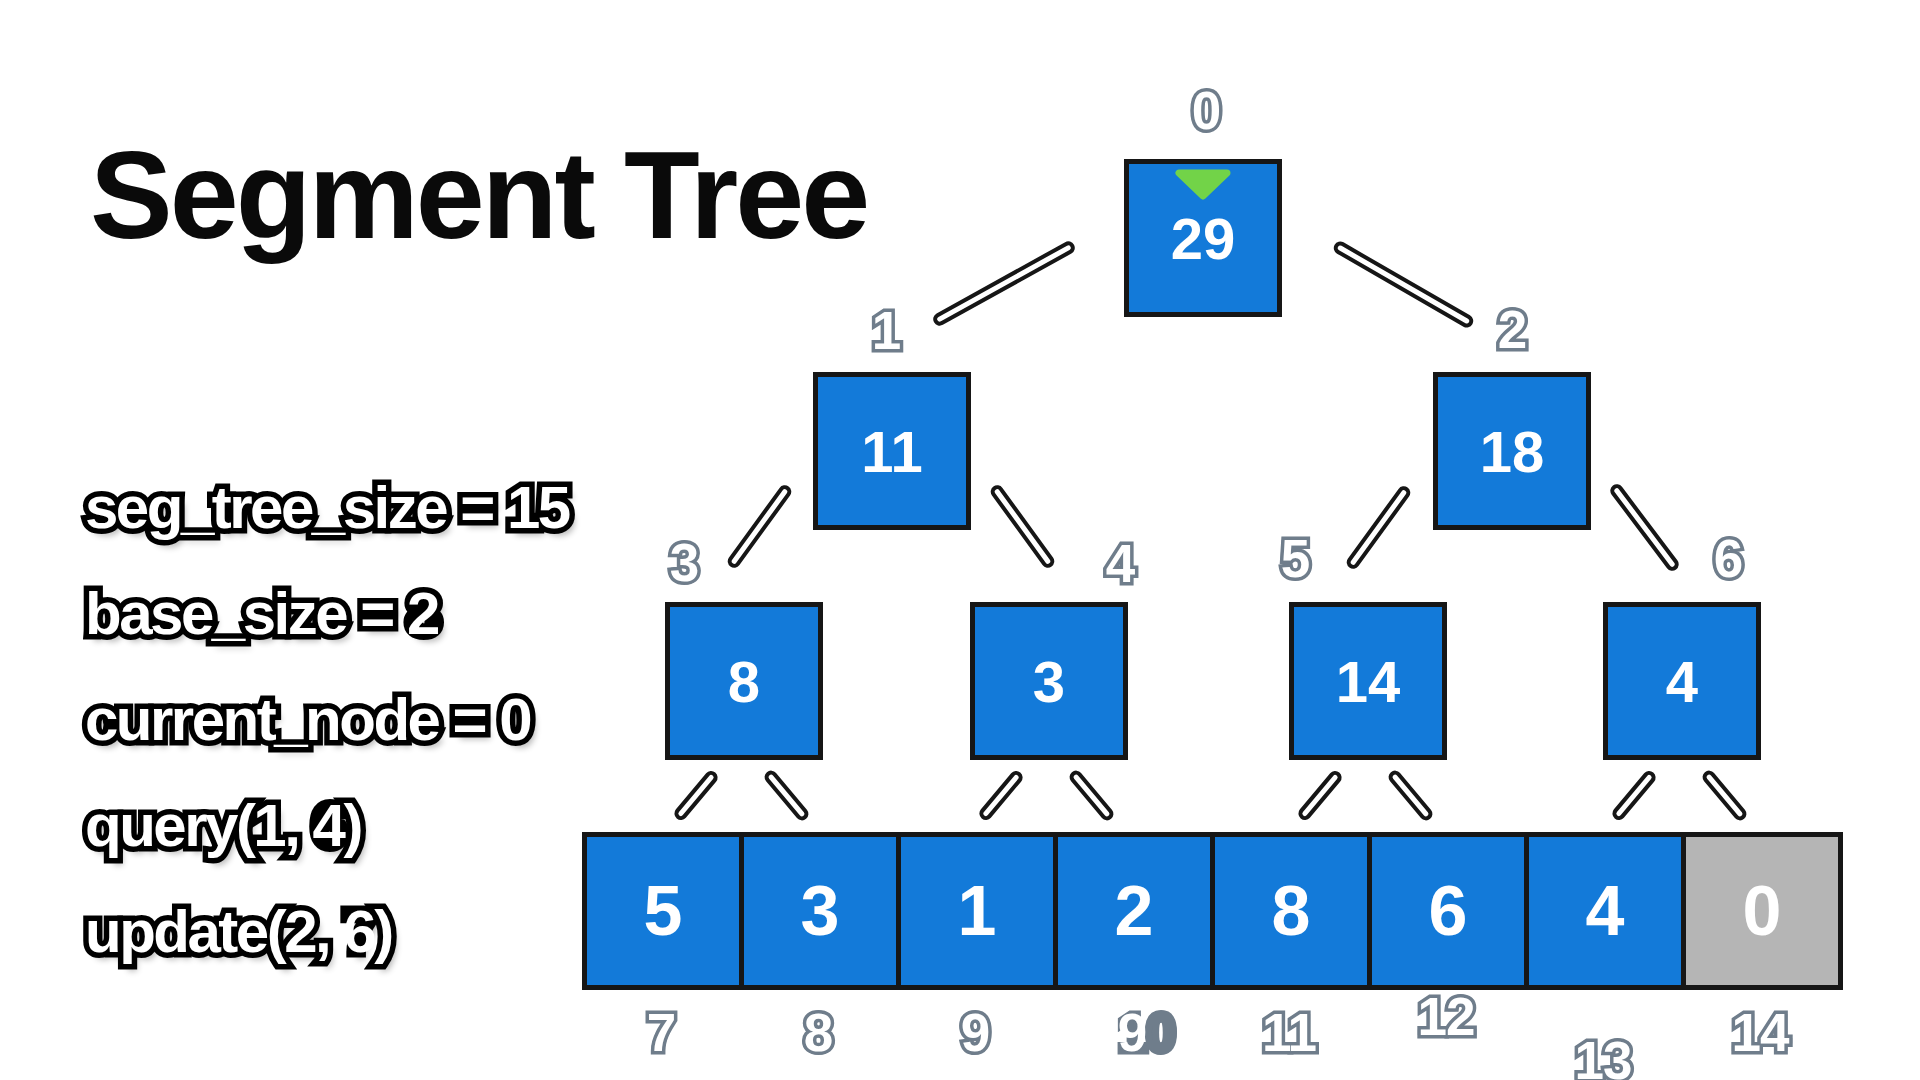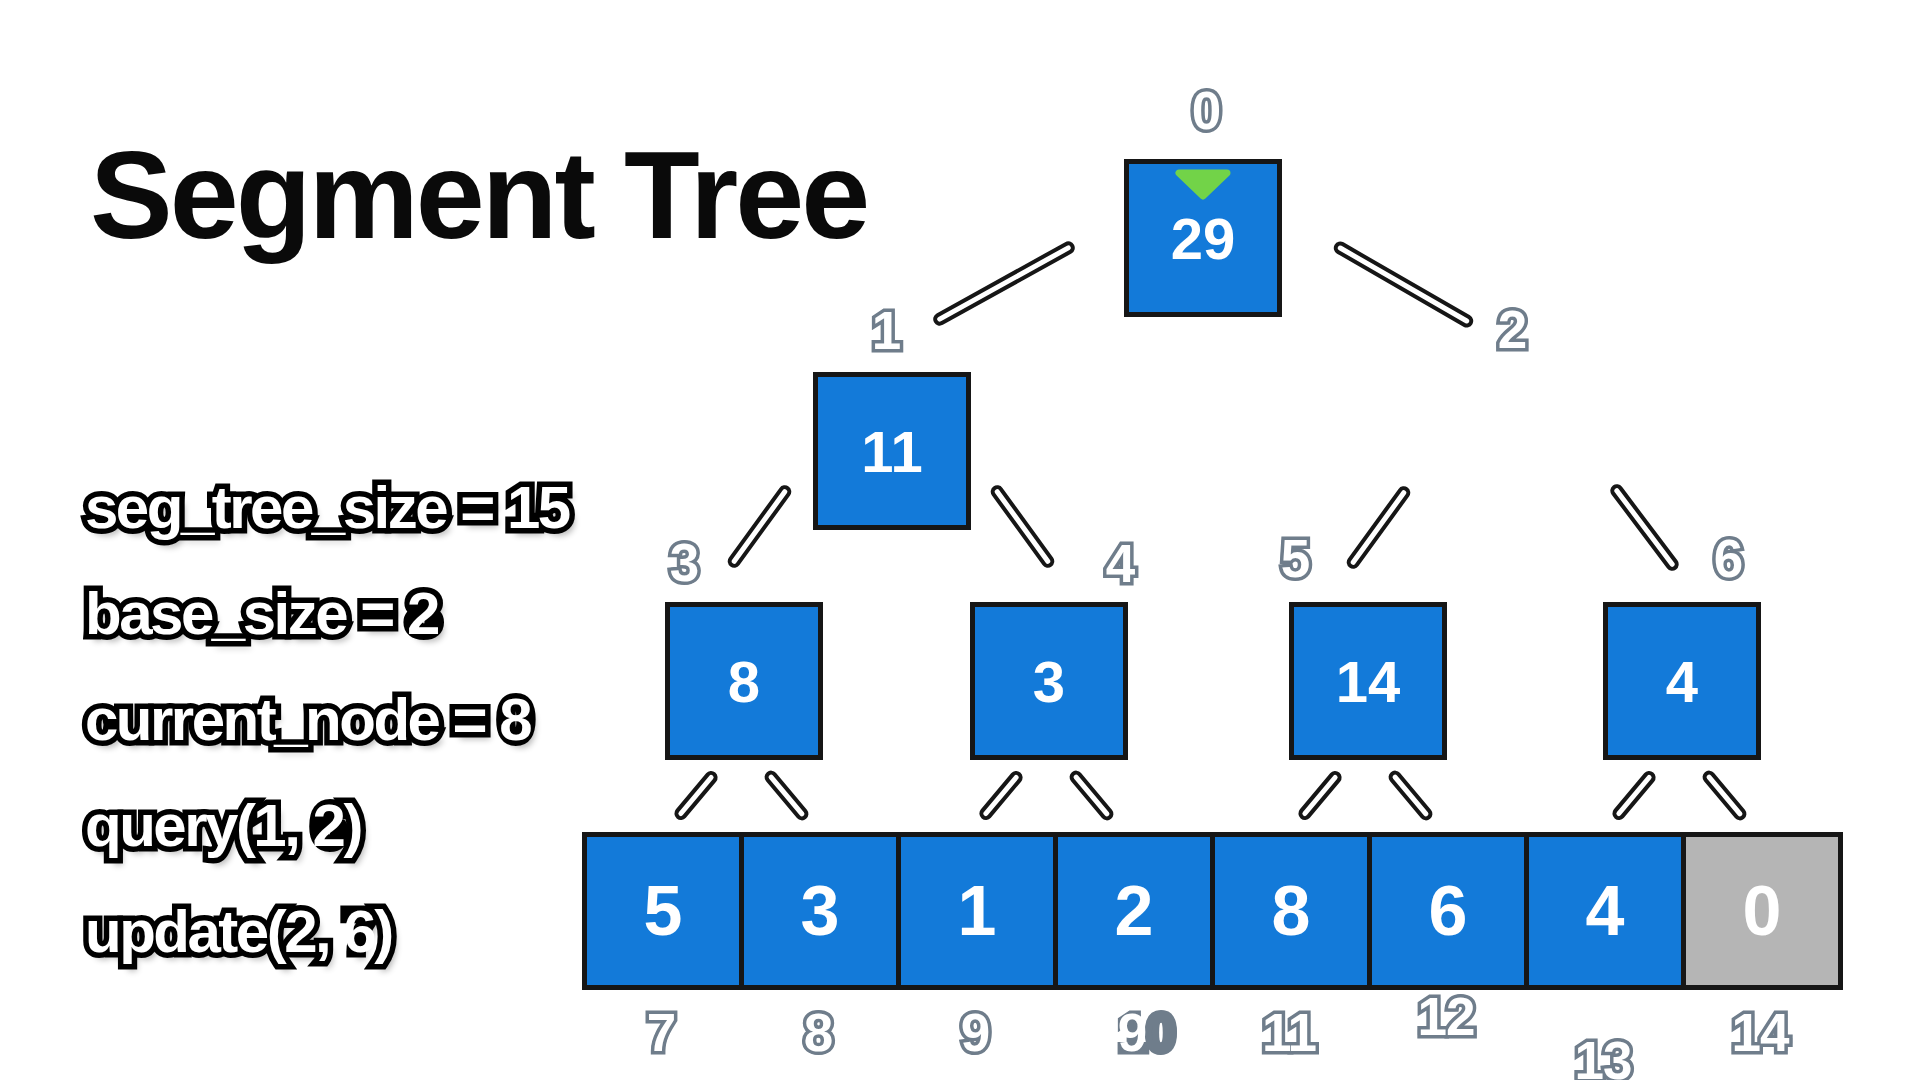--- a/index.html
+++ b/index.html
@@ -120,22 +120,22 @@
 <body>
 
 <div id="slide">
 
   <div class="title">
     <div>Segment Tree</div>
   </div>
 
   <div class="stat ol s0" data-text="seg_tree_size = 15">seg_tree_size = 15</div>
   <div class="stat ol s1" data-text="base_size = 8">base_size = 2</div>
-  <div class="stat ol s2" data-text="current_node = 0">current_node = 8</div>
-  <div class="stat ol s3" data-text="query(1, 6)">query(1, 2)</div>
+  <div class="stat ol s2" data-text="current_node = 0">current_node = 0</div>
+  <div class="stat ol s3" data-text="query(1, 6)">query(1, 4)</div>
   <div class="stat ol s4" data-text="update(2, 7)">update(2, 6)</div>
 
   <div class="edge e1"></div>
   <div class="edge e2"></div>
   <div class="edge e3"></div>
   <div class="edge e4"></div>
   <div class="edge e5"></div>
   <div class="edge e6"></div>
   <div class="edge e7"></div>
   <div class="edge e8"></div>
@@ -150,20 +150,23 @@
     <span class="marker">
       <svg width="58" height="31" viewBox="0 0 58 31">
           <path d="M5 4 L53 4 L29 27 Z" fill="currentColor" stroke="currentColor" stroke-width="7" stroke-linejoin="round"></path>
         </svg>
     </span>
     <span class="val">29</span>
   </div>
   <div class="node n1">
     <span class="val">11</span>
   </div>
+  <div class="node n2">
+    <span class="val">18</span>
+  </div>
   <div class="node n3">
     <span class="val">8</span>
   </div>
   <div class="node n4">
     <span class="val">3</span>
   </div>
   <div class="node n5">
     <span class="val">14</span>
   </div>
   <div class="node n6">

